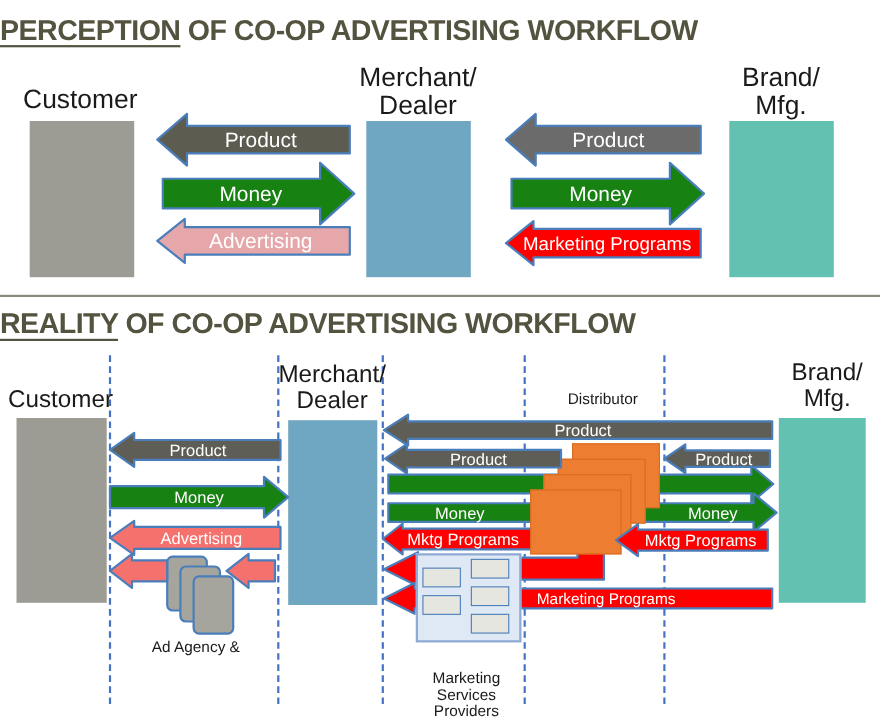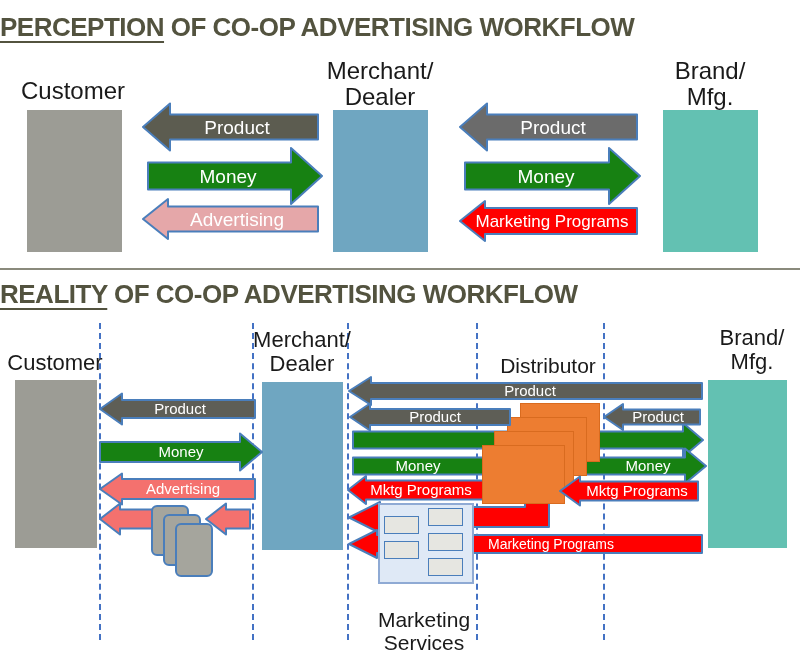--- a/index.html
+++ b/index.html
@@ -12,21 +12,21 @@
     letter-spacing:-0.5px;color:var(--title);white-space:nowrap;
   }
   .title .u{text-decoration:underline;text-decoration-thickness:2px;text-underline-offset:5px;}
   .divider{position:absolute;left:0;top:268px;width:800px;height:2px;background:var(--divider);}
   .box{position:absolute;}
   .p-customer{background:var(--customer_gray);}
   .p-merchant{background:var(--merchant_blue);}
   .p-brand{background:var(--brand_teal);}
   .vdash{position:absolute;width:0;border-left:2px dashed var(--dashed);top:323px;height:317px;z-index:1;}
   .ent-label{position:absolute;color:var(--label);text-align:center;line-height:1.08;z-index:5;}
-  .f24{font-size:24px;} .f22{font-size:22px;} .f21{font-size:21px;text-align:center;}
+  .f24{font-size:24px;} .f22{font-size:22px;} .f21{font-size:14px;text-align:center;}
   .orange-card{position:absolute;width:78px;height:57px;background:var(--orange);border:1px solid var(--orange_border);z-index:3;}
   .orange-front{width:81px;}
   .doc{position:absolute;width:34px;background:var(--doc_gray);border:2px solid var(--outline);border-radius:6px;z-index:3;}
   .msp-box{position:absolute;left:378px;top:503px;width:92px;height:77px;background:var(--msp_fill);border:2px solid var(--msp_border);z-index:3;}
   .msp-item{position:absolute;width:33px;height:16px;background:var(--msp_item_fill);border:1.5px solid var(--outline);z-index:4;}
   svg.layer{position:absolute;left:0;top:0;pointer-events:none;}
   #svg-under{z-index:2;} #svg-over{z-index:4;}
   svg text{font-family:"Liberation Sans","DejaVu Sans",sans-serif;}
 </style>
 </head>
@@ -66,20 +66,21 @@
   <div class="ent-label f22" style="left:242px;top:328px;width:120px;">
     <div>Merchant/</div>
     <div>Dealer</div>
   </div>
   <div class="ent-label f21" style="left:488px;top:355px;width:120px;">Distributor</div>
   <div class="ent-label f22" style="left:692px;top:326px;width:120px;">
     <div>Brand/</div>
     <div>Mfg.</div>
   </div>
   <div class="ent-label f21" style="left:88px;top:581px;width:180px;">
+    <div>Ad Agency &amp;</div>
   </div>
   <div class="ent-label f21" style="left:354px;top:585px;width:140px;margin-top:24px;">
     <div>Marketing</div>
     <div>Services</div>
     <div>Providers</div>
   </div>
 
   <div class="box p-customer" style="left:15px;top:380px;width:82px;height:168px;"></div>
   <div class="box p-merchant" style="left:262px;top:382px;width:81px;height:168px;z-index:3;"></div>
   <div class="box p-brand" style="left:708px;top:380px;width:79px;height:168px;z-index:3;"></div>

